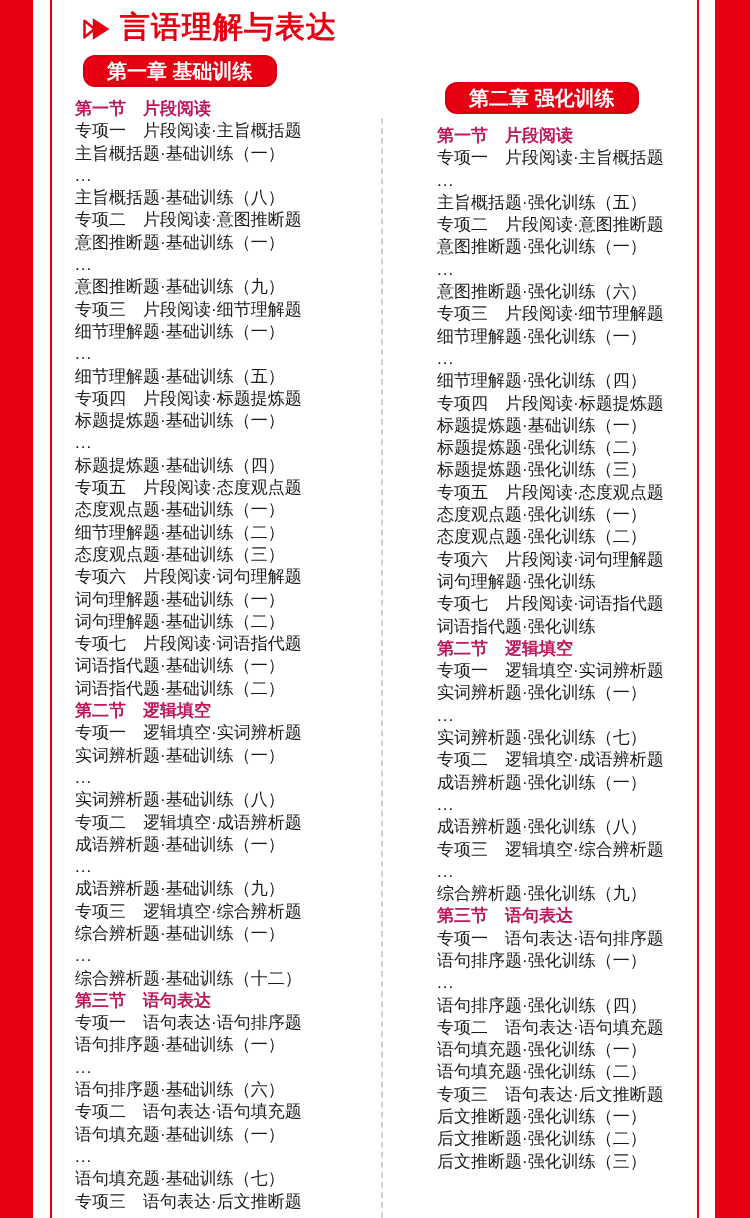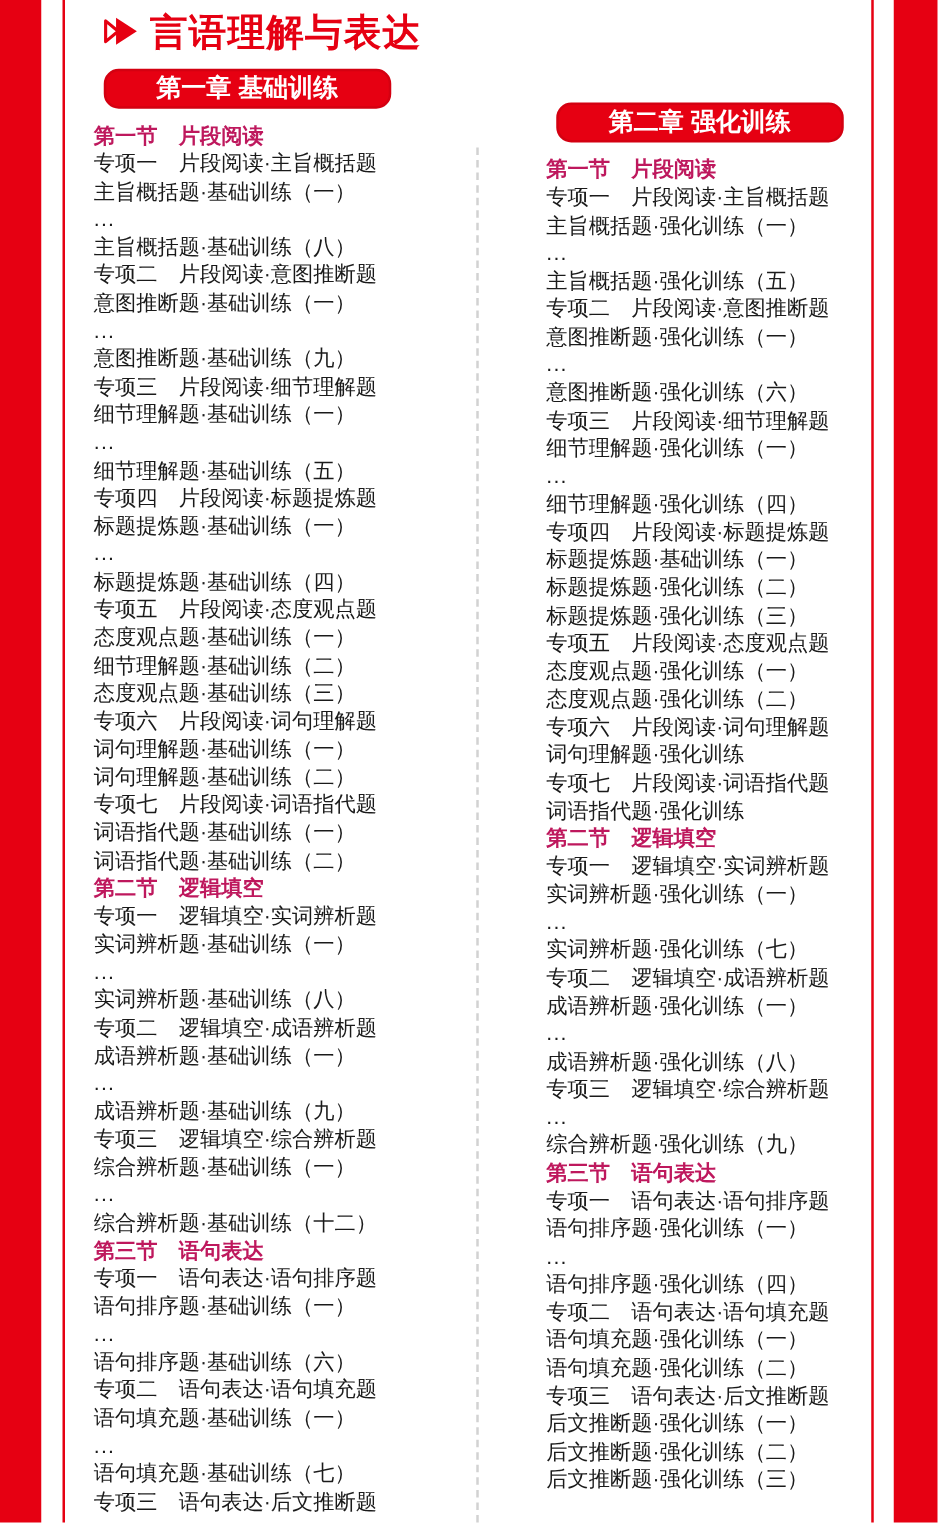--- a/index.html
+++ b/index.html
@@ -16,41 +16,41 @@
   .strip.left{left:0;width:33px;}
   .strip.right{right:0;width:35px;}
   .thinline{position:absolute;top:0;bottom:0;width:2px;background:#e60012;}
   .thinline.left{left:50px;}
   .thinline.right{left:697px;}
   .divider{
     position:absolute;left:381px;top:118px;bottom:0;width:0;
     border-left:2px dashed #d2d2d2;
   }
   
-  .header{position:absolute;left:82px;top:10px;display:flex;align-items:flex-start;gap:8px;}
+  .header{position:absolute;left:82px;top:10px;display:flex;align-items:flex-end;gap:8px;}
   .title-icon{width:30px;height:30px;display:block;}
   .page-title{
     font-size:30px;line-height:34px;font-weight:bold;color:#e60012;
     letter-spacing:1px;white-space:nowrap;
   }
   
   .col{position:absolute;top:55px;width:300px;}
   .col.first{left:75px;}
   .col.second{left:437px;margin-top:27px;}
   .chapter-badge{
     display:inline-block;
     margin-left:8px;
     background:#e60012;
     border:2px solid #d40011;
     border-radius:12px;
     color:#ffffff;
     font-weight:bold;
     font-size:20px;
     line-height:28px;
-    padding:0 40px;
+    padding:0 22px;
     white-space:nowrap;
   }
   .toc-list{margin-top:11px;}
   .toc-list > div{
     font-size:17px;
     line-height:22.3px;
     height:22.3px;
     white-space:nowrap;
     overflow:visible;
   }
@@ -134,21 +134,20 @@
       <div class="item">语句填充题·基础训练（七）</div>
       <div class="item">专项三　语句表达·后文推断题</div>
     </div>
 </div>
 
 <div class="col second">
   <div class="chapter-badge">第二章 强化训练</div>
   <div class="toc-list">
       <div class="section">第一节　片段阅读</div>
       <div class="item">专项一　片段阅读·主旨概括题</div>
-      <div class="item">主旨概括题·强化训练（一）</div>
       <div class="ellipsis">...</div>
       <div class="item">主旨概括题·强化训练（五）</div>
       <div class="item">专项二　片段阅读·意图推断题</div>
       <div class="item">意图推断题·强化训练（一）</div>
       <div class="ellipsis">...</div>
       <div class="item">意图推断题·强化训练（六）</div>
       <div class="item">专项三　片段阅读·细节理解题</div>
       <div class="item">细节理解题·强化训练（一）</div>
       <div class="ellipsis">...</div>
       <div class="item">细节理解题·强化训练（四）</div>

